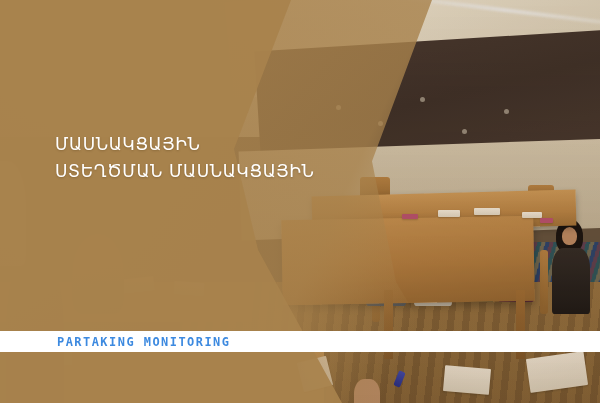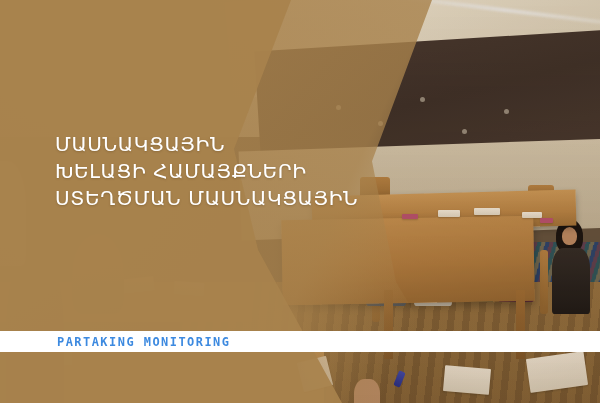--- a/index.html
+++ b/index.html
@@ -169,21 +169,21 @@
   }
 
   
   .headline {
     position: absolute;
     left: 55px;
     top: 131px;
     width: 300px;
     color: #ffffff;
     font-family: "DejaVu Sans", sans-serif;
-    font-size: 20px;
+    font-size: 17px;
     line-height: 27px;
     letter-spacing: .6px;
     font-weight: 400;
     text-shadow: 0 1px 2px rgba(90,62,28,.35);
     white-space: nowrap;
   }
   .headline .ln { display: block; }
 
   
   .band {
@@ -297,20 +297,19 @@
     <div class="pen" style="left:66%; top:92%; width:7px; height:16px; transform:rotate(22deg);"></div>
 
     <div class="photo-tint"></div>
   </div>
 
   <div class="overlay-soft"></div>
   <div class="overlay"></div>
 
   <div class="headline">
     <span class="ln">ՄԱՍՆԱԿՑԱՅԻՆ</span>
-    <span class="ln">ԽԵԼԱՑԻ ՀԱՄԱՅՔՆԵՐԻ</span>
     <span class="ln">ՍՏԵՂԾՄԱՆ ՄԱՍՆԱԿՑԱՅԻՆ</span>
   </div>
 
   <div class="band"></div>
   <div class="band-text">PARTAKING MONITORING</div>
 
 </div>
 
 </body></html>

